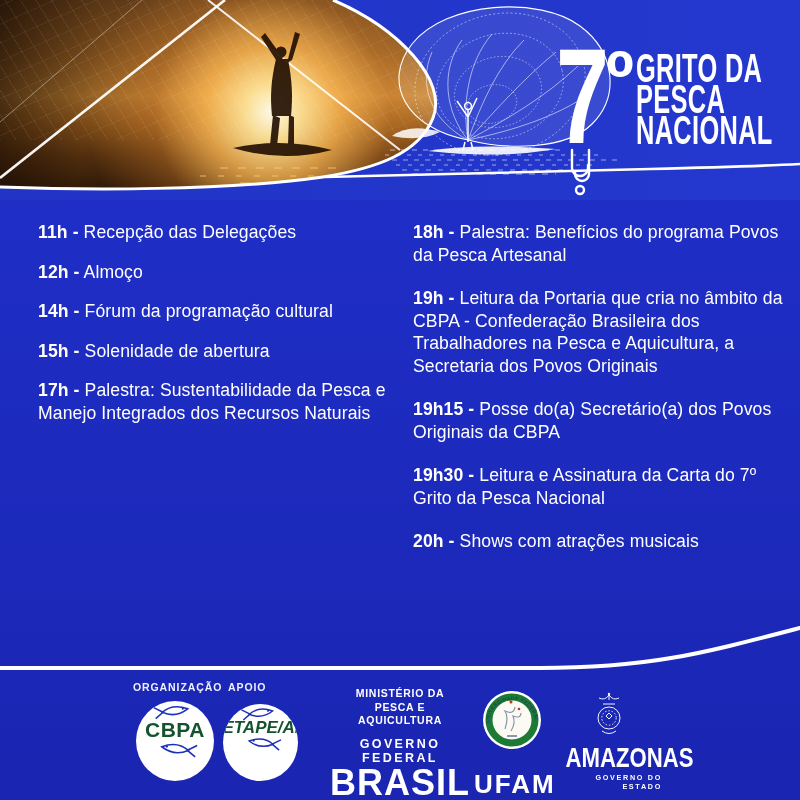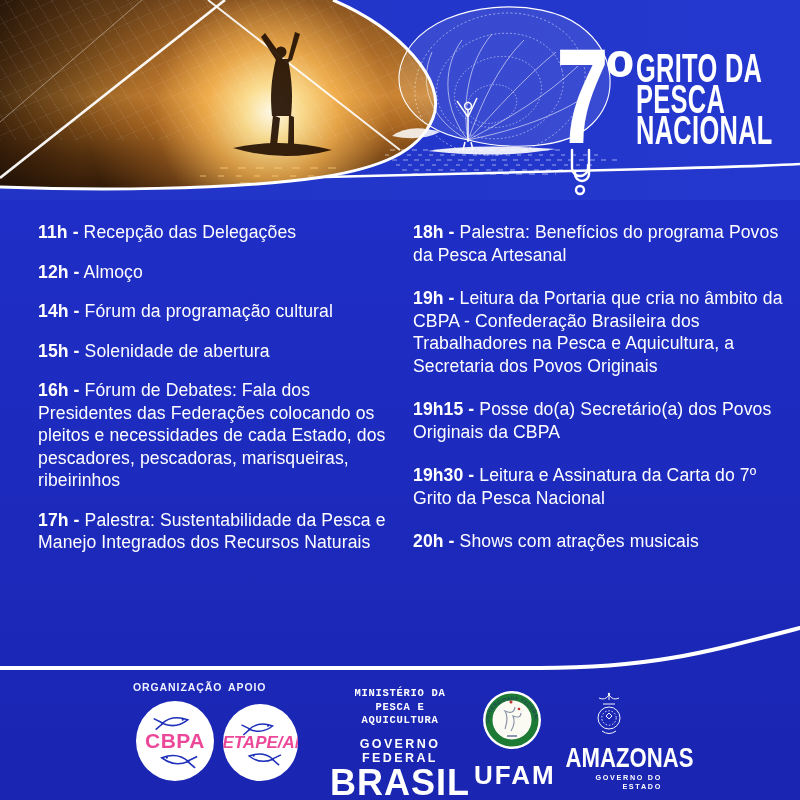--- a/index.html
+++ b/index.html
@@ -42,33 +42,33 @@
   p.item{margin:0 0 17px;font-size:17.6px;line-height:22.5px;letter-spacing:.1px;}
   .col.right p.item{margin-bottom:21px;}
   .time{font-weight:bold;}
   
   .divider{position:absolute;left:0;top:618px;}
   
   .flabel{position:absolute;font-size:10.5px;font-weight:bold;letter-spacing:.9px;color:#eef1ff;}
   .label-org{left:133px;top:681px;}
   .label-apoio{left:228px;top:681px;}
   .circle-logo{
-    position:absolute;background:#fff;border-radius:50%;color:#ec4899;
-    display:flex;flex-direction:column;align-items:center;justify-content:center;overflow:hidden;
+    position:absolute;background:#fff;border-radius:50%;color:#14532d;
+    display:flex;flex-direction:column;align-items:center;overflow:hidden;
   }
   .cbpa{left:136px;top:701px;width:78px;height:80px;}
   .cbpa .circle-text{font-size:21px;font-weight:bold;letter-spacing:.5px;line-height:18px;}
   .fetape{left:223px;top:704px;width:75px;height:77px;}
   .fetape .circle-text{font-size:17px;font-weight:bold;line-height:12px;font-style:italic;}
   .ministry{position:absolute;left:320px;top:687px;width:160px;text-align:center;}
-  .ministry .mlines div{font-size:10.5px;font-weight:bold;letter-spacing:.7px;line-height:13.5px;font-family:Liberation Mono, monospace;}
+  .ministry .mlines div{font-size:10.5px;font-weight:bold;letter-spacing:.7px;line-height:13.5px;}
   .ministry .gov{margin-top:9px;font-size:12.5px;font-weight:bold;letter-spacing:2.4px;text-align:center;}
   .ministry .brasil{margin-top:1px;font-size:36px;line-height:34px;font-weight:bold;letter-spacing:1px;transform:scaleY(1.04);}
   .ufam-group{position:absolute;left:474px;top:689px;width:76px;text-align:center;}
-  .ufam-group .ufam-text{margin-top:5px;font-size:26px;font-weight:bold;letter-spacing:2px;}
+  .ufam-group .ufam-text{margin-top:14px;font-size:26px;font-weight:bold;letter-spacing:2px;}
   .amazonas-group{position:absolute;left:556px;top:690px;width:106px;text-align:center;}
   .amazonas-group .am-text{margin-top:2px;font-size:27px;line-height:25px;font-weight:bold;transform:scaleX(.82);transform-origin:center;white-space:nowrap;}
   .amazonas-group .am-sub{margin-top:2px;font-size:7.2px;font-weight:bold;letter-spacing:1.7px;text-align:right;}
 </style>
 </head>
 <body>
 
 <div class="poster">
 
   <header class="banner">
@@ -160,21 +160,20 @@
   <section class="col left">
     <div id="left-items">
     <p class="item"><b class="time">11h -</b> <span class="txt">Recepção das Delegações</span></p>
 
     <p class="item"><b class="time">12h -</b> <span class="txt">Almoço</span></p>
 
     <p class="item"><b class="time">14h -</b> <span class="txt">Fórum da programação cultural</span></p>
 
     <p class="item"><b class="time">15h -</b> <span class="txt">Solenidade de abertura</span></p>
 
-    <p class="item"><b class="time">16h -</b> <span class="txt">Fórum de Debates: Fala dos Presidentes das Federações colocando os pleitos e necessidades de cada Estado, dos pescadores, pescadoras, marisqueiras, ribeirinhos</span></p>
 
     <p class="item"><b class="time">17h -</b> <span class="txt">Palestra: Sustentabilidade da Pesca e Manejo Integrados dos Recursos Naturais</span></p>
   </div>
   </section>
   <section class="col right">
     <div id="right-items">
     <p class="item"><b class="time">18h -</b> <span class="txt">Palestra: Benefícios do programa Povos da Pesca Artesanal</span></p>
 
     <p class="item"><b class="time">19h -</b> <span class="txt">Leitura da Portaria que cria no âmbito da CBPA - Confederação Brasileira dos Trabalhadores na Pesca e Aquicultura, a Secretaria dos Povos Originais</span></p>
 

